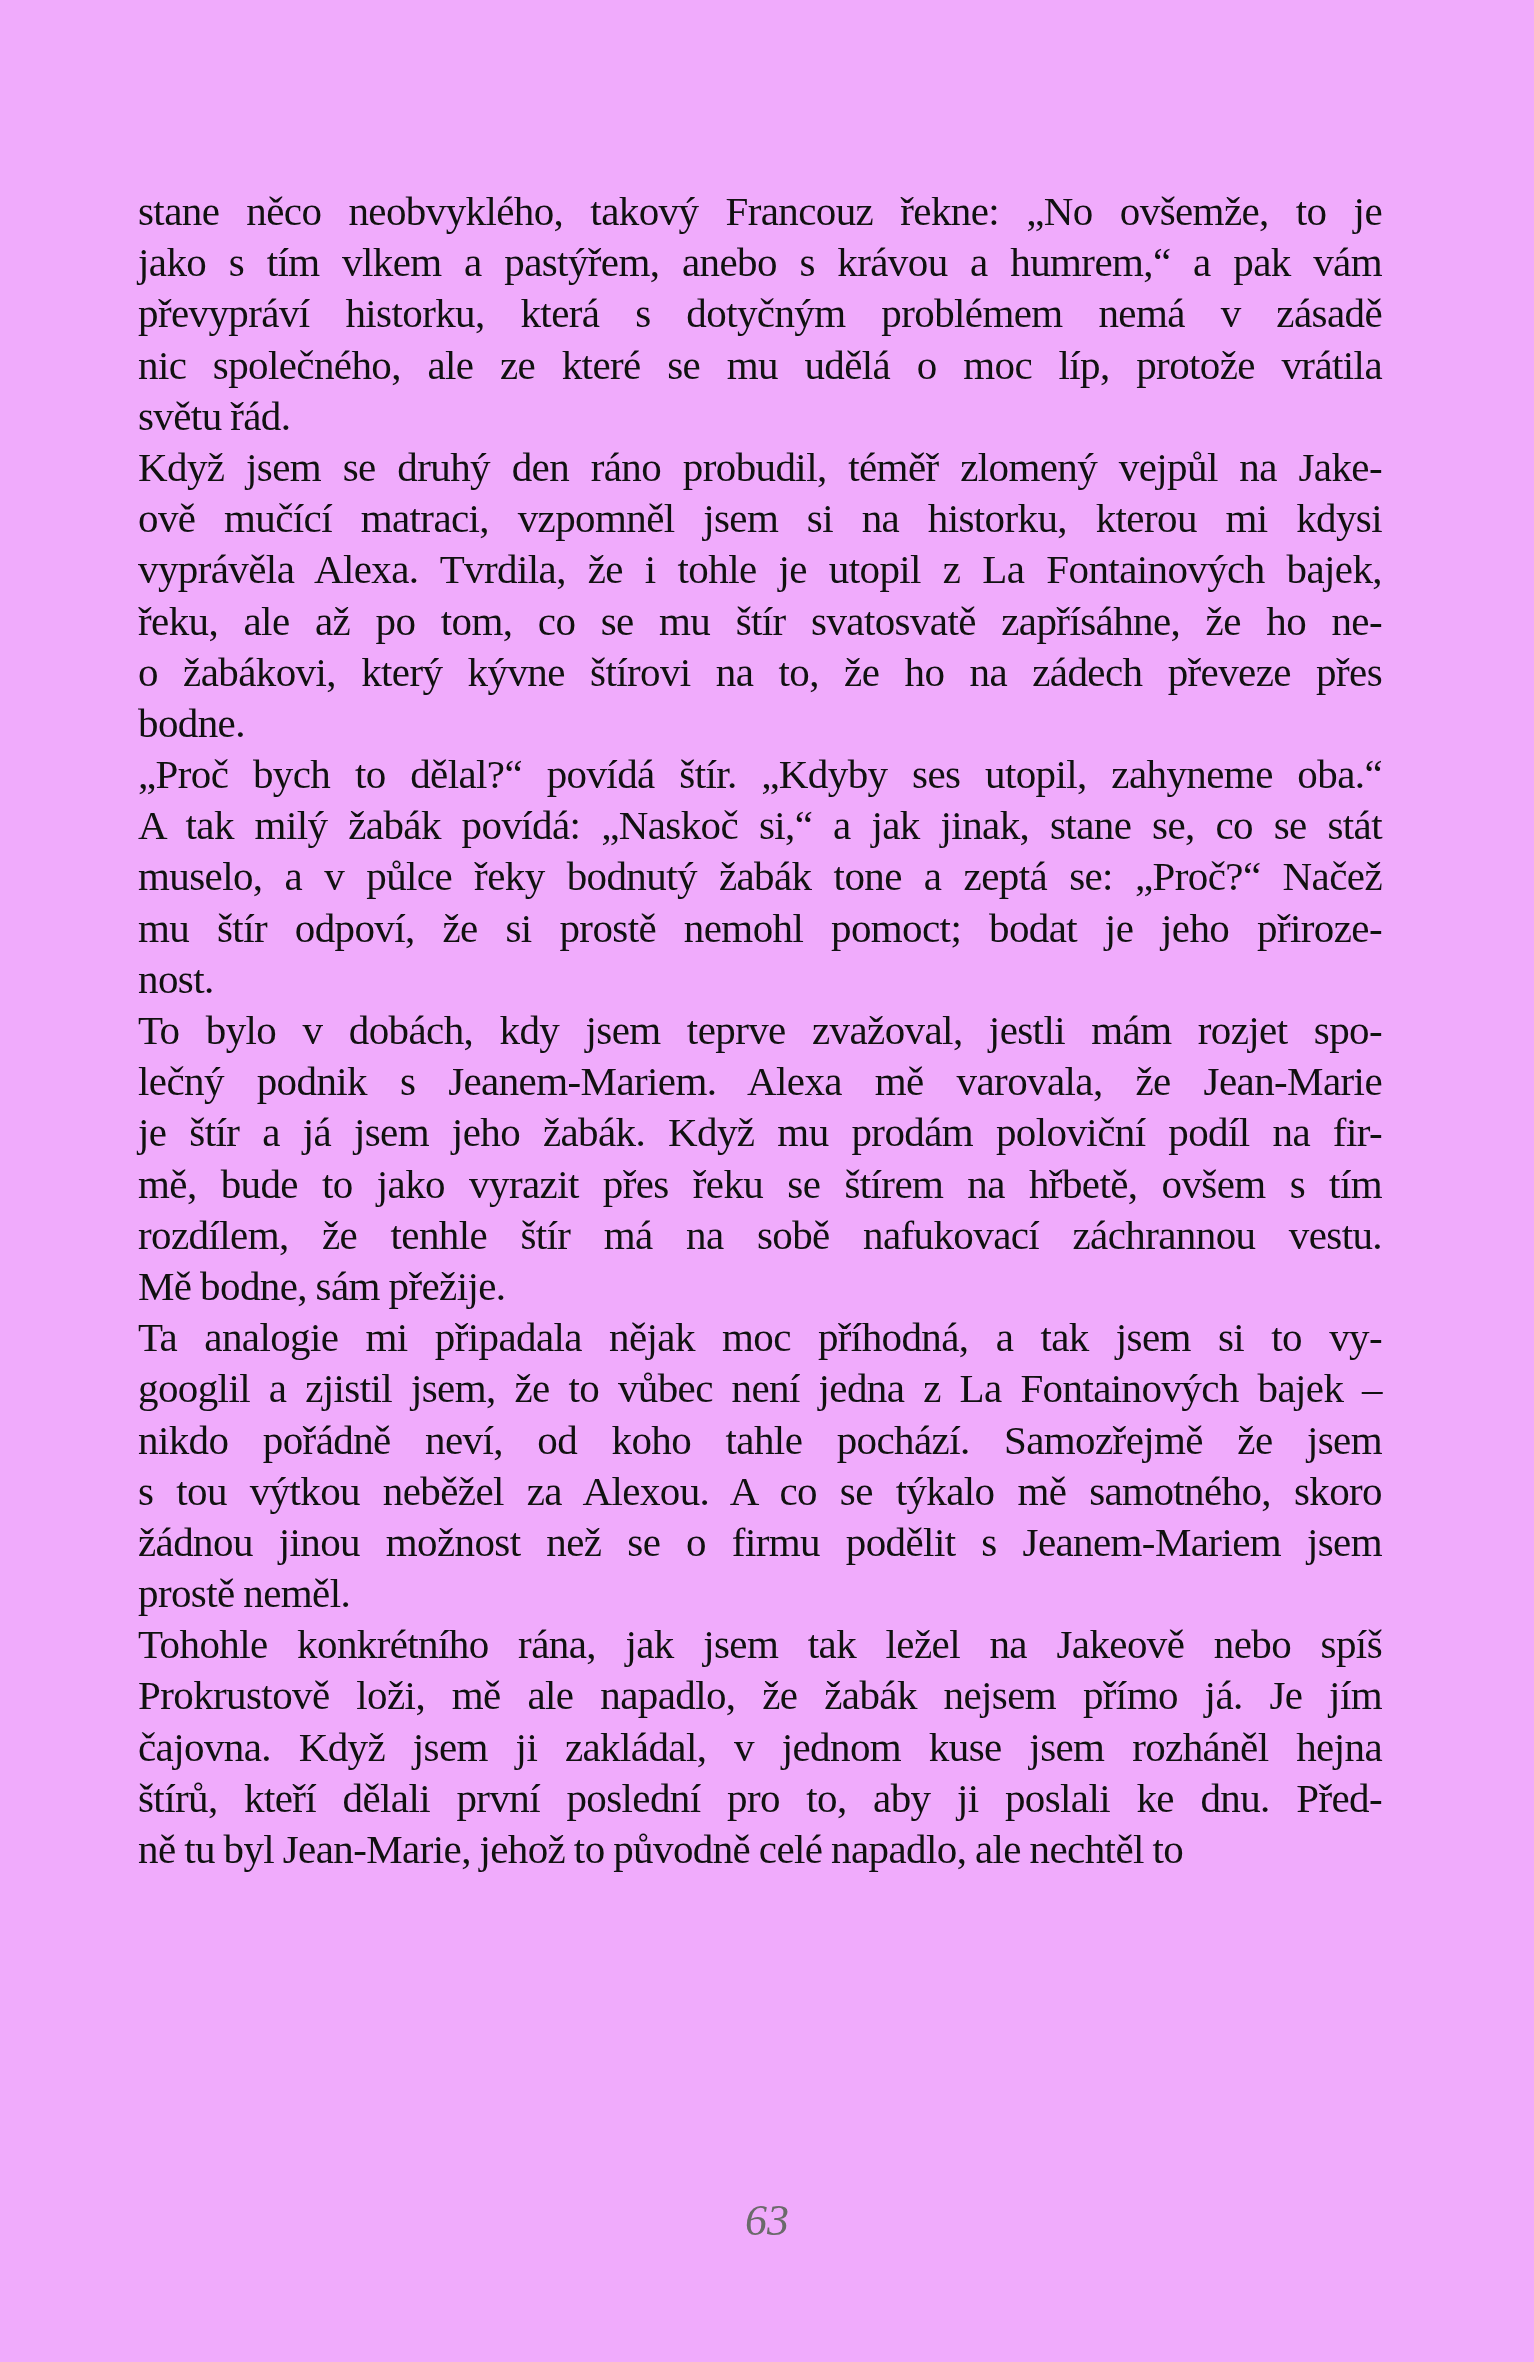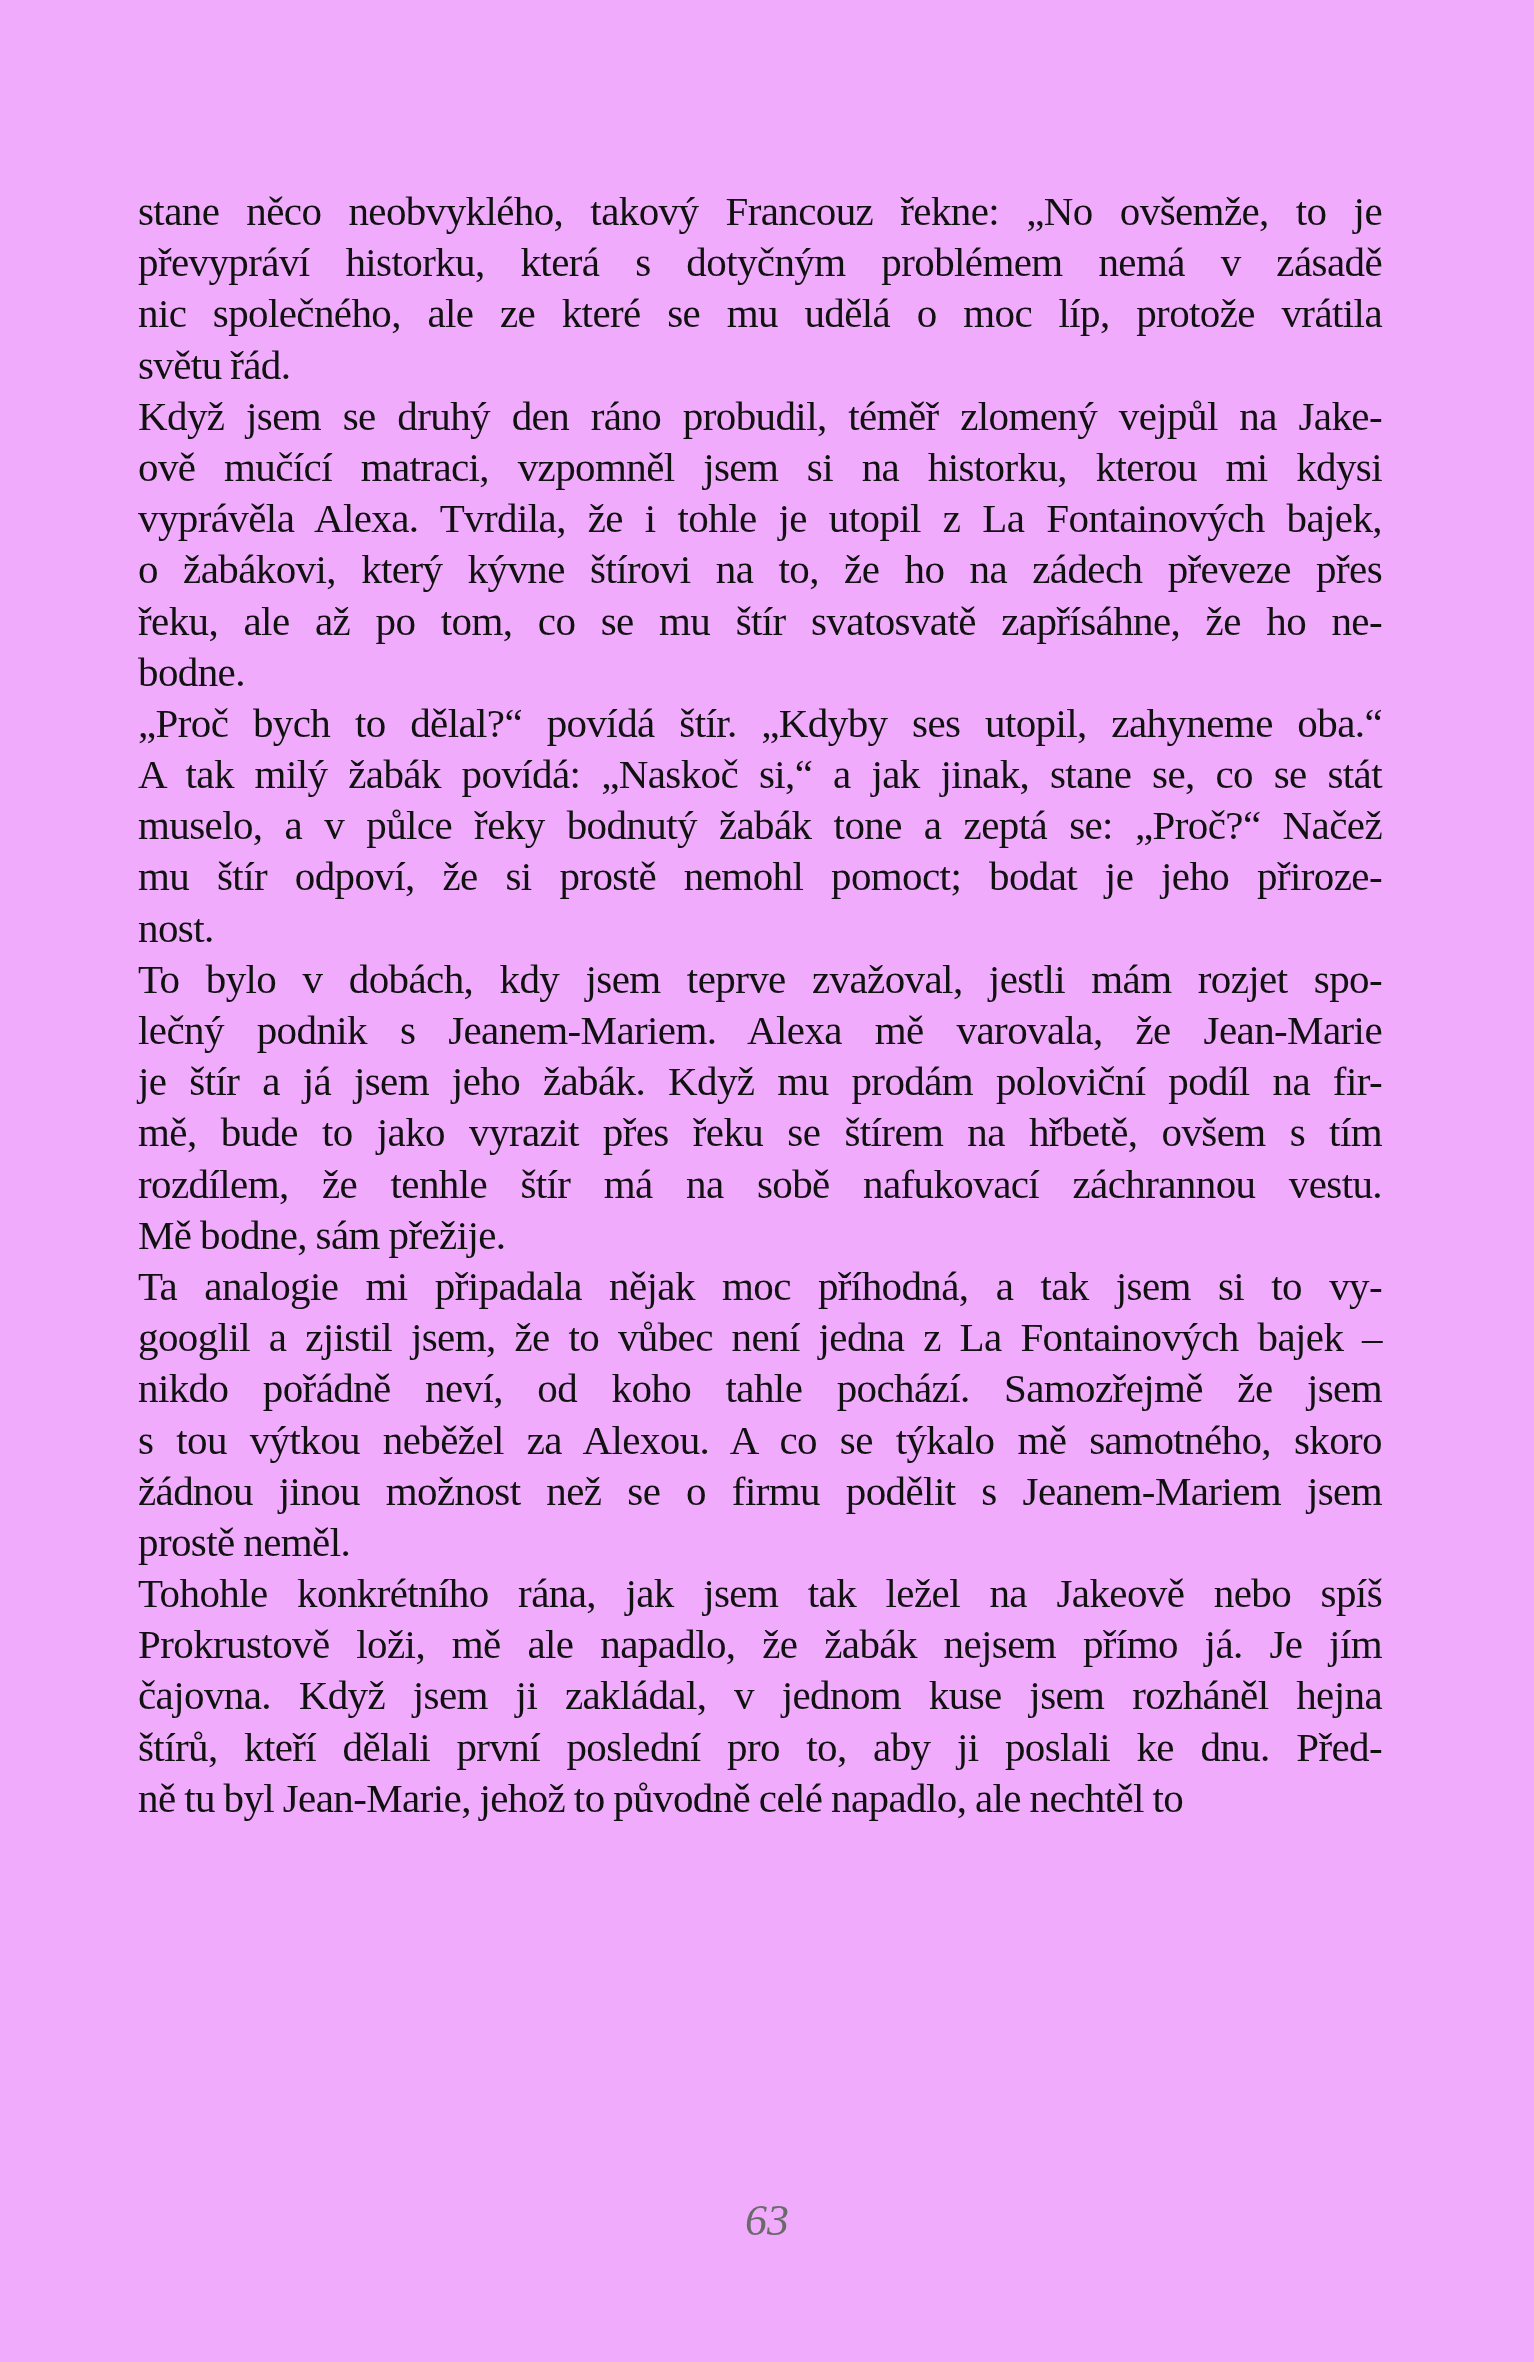--- a/index.html
+++ b/index.html
@@ -54,30 +54,31 @@
       color: #6a6a6a;
     }
   </style>
 </head>
 <body>
 
 <div class="page">
   <div class="text-block" id="text-block">
       <div>
         <span class="line"><span style="white-space: nowrap; letter-spacing: -0.6px; word-spacing: -1px;">stane něco neobvyklého, takový Francouz řekne: „No ovšemže, to je</span></span>
+        <span class="line"><span style="white-space: nowrap; letter-spacing: -0.6px; word-spacing: -1px;">jako s tím vlkem a pastýřem, anebo s krávou a humrem,“ a pak vám</span></span>
         <span class="line"><span style="white-space: nowrap; letter-spacing: -0.6px; word-spacing: -1px;">převypráví historku, která s dotyčným problémem nemá v zásadě</span></span>
         <span class="line"><span style="white-space: nowrap; letter-spacing: -0.6px; word-spacing: -1px;">nic společného, ale ze které se mu udělá o moc líp, protože vrátila</span></span>
         <span class="line last"><span style="white-space: nowrap; letter-spacing: -0.6px; word-spacing: -1px;">světu řád.</span></span>
       </div>
       <div>
         <span class="line"><span style="white-space: nowrap; letter-spacing: -0.6px; word-spacing: -1px;">Když jsem se druhý den ráno probudil, téměř zlomený vejpůl na Jake-</span></span>
         <span class="line"><span style="white-space: nowrap; letter-spacing: -0.6px; word-spacing: -1px;">ově mučící matraci, vzpomněl jsem si na historku, kterou mi kdysi</span></span>
         <span class="line"><span style="white-space: nowrap; letter-spacing: -0.6px; word-spacing: -1px;">vyprávěla Alexa. Tvrdila, že i tohle je utopil z La Fontainových bajek,</span></span>
+        <span class="line"><span style="white-space: nowrap; letter-spacing: -0.6px; word-spacing: -1px;">řeku, ale až po tom, co se mu štír svatosvatě zapřísáhne, že ho ne-</span></span>
         <span class="line"><span style="white-space: nowrap; letter-spacing: -0.6px; word-spacing: -1px;">o žabákovi, který kývne štírovi na to, že ho na zádech převeze přes</span></span>
-        <span class="line"><span style="white-space: nowrap; letter-spacing: -0.6px; word-spacing: -1px;">řeku, ale až po tom, co se mu štír svatosvatě zapřísáhne, že ho ne-</span></span>
         <span class="line last"><span style="white-space: nowrap; letter-spacing: -0.6px; word-spacing: -1px;">bodne.</span></span>
       </div>
       <div>
         <span class="line"><span style="white-space: nowrap; letter-spacing: -0.6px; word-spacing: -1px;">„Proč bych to dělal?“ povídá štír. „Kdyby ses utopil, zahyneme oba.“</span></span>
         <span class="line"><span style="white-space: nowrap; letter-spacing: -0.6px; word-spacing: -1px;">A tak milý žabák povídá: „Naskoč si,“ a jak jinak, stane se, co se stát</span></span>
         <span class="line"><span style="white-space: nowrap; letter-spacing: -0.6px; word-spacing: -1px;">muselo, a v půlce řeky bodnutý žabák tone a zeptá se: „Proč?“ Načež</span></span>
         <span class="line"><span style="white-space: nowrap; letter-spacing: -0.6px; word-spacing: -1px;">mu štír odpoví, že si prostě nemohl pomoct; bodat je jeho přiroze-</span></span>
         <span class="line last"><span style="white-space: nowrap; letter-spacing: -0.6px; word-spacing: -1px;">nost.</span></span>
       </div>
       <div>

